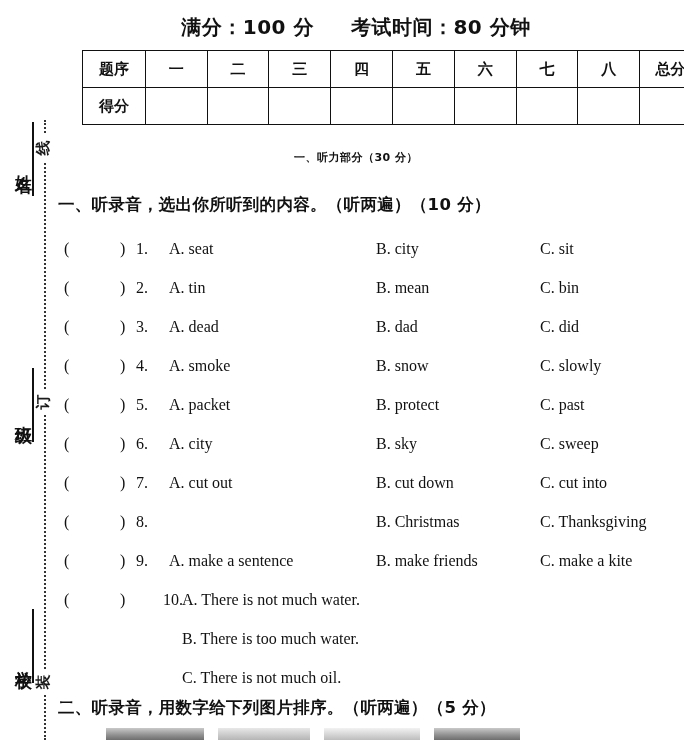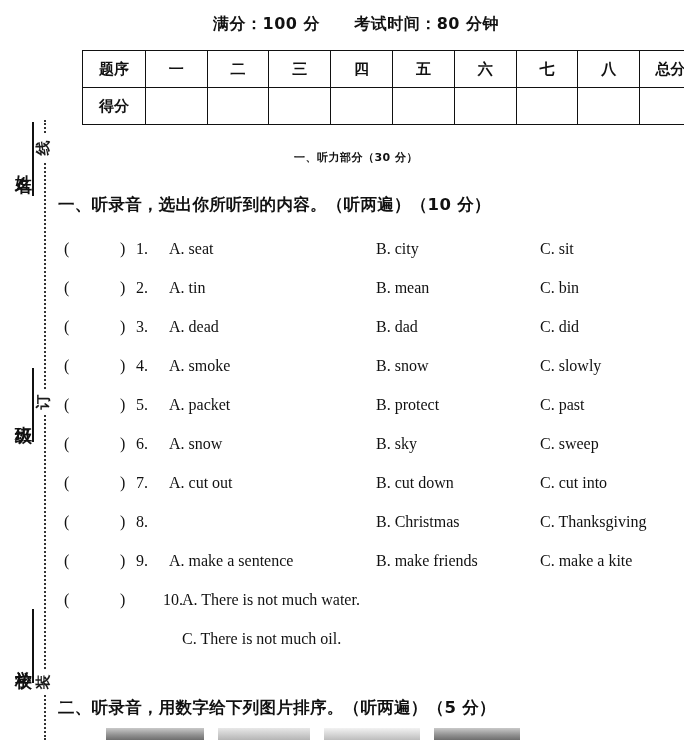--- a/index.html
+++ b/index.html
@@ -96,21 +96,21 @@
     width: 628px;
     height: 740px;
   }
 
   .exam-meta {
     position: absolute;
     top: 14px;
     left: 0;
     width: 600px;
     text-align: center;
-    font-size: 16px;
+    font-size: 20px;
     font-family: "DejaVu Sans", sans-serif;
     font-weight: bold;
     letter-spacing: 0.5px;
     color: #111;
   }
   .exam-meta .gap { display: inline-block; width: 22px; }
 
   .score-table {
     position: absolute;
     top: 50px;
@@ -348,21 +348,21 @@
         <span class="q-num">5.</span>
         <span class="opt opt-a">A. packet</span>
         <span class="opt opt-b">B. protect</span>
         <span class="opt opt-c">C. past</span>
       </div>
 
       <div class="q-row">
         <span class="q-paren-open">(</span>
         <span class="q-paren-close">)</span>
         <span class="q-num">6.</span>
-        <span class="opt opt-a">A. snow</span>
+        <span class="opt opt-a">A. city</span>
         <span class="opt opt-b">B. sky</span>
         <span class="opt opt-c">C. sweep</span>
       </div>
 
       <div class="q-row">
         <span class="q-paren-open">(</span>
         <span class="q-paren-close">)</span>
         <span class="q-num">7.</span>
         <span class="opt opt-a">A. cut out</span>
         <span class="opt opt-b">B. cut down</span>
@@ -386,20 +386,23 @@
         <span class="opt opt-c">C. make a kite</span>
       </div>
 
       <div class="q-row wide">
         <span class="q-paren-open">(</span>
         <span class="q-paren-close">)</span>
         <span class="q-num">10.</span>
         <span class="opt opt-a">A. There is not much water.</span>
       </div>
 
+      <div class="q-sub">
+        <span class="opt-stack">B. There is too much water.</span>
+      </div>
 
       <div class="q-sub">
         <span class="opt-stack">C. There is not much oil.</span>
       </div>
 
     </div>
 
     <div class="q-heading qh-2">二、听录音，用数字给下列图片排序。（听两遍）（5 分）</div>
 
     <div class="img-strip">

